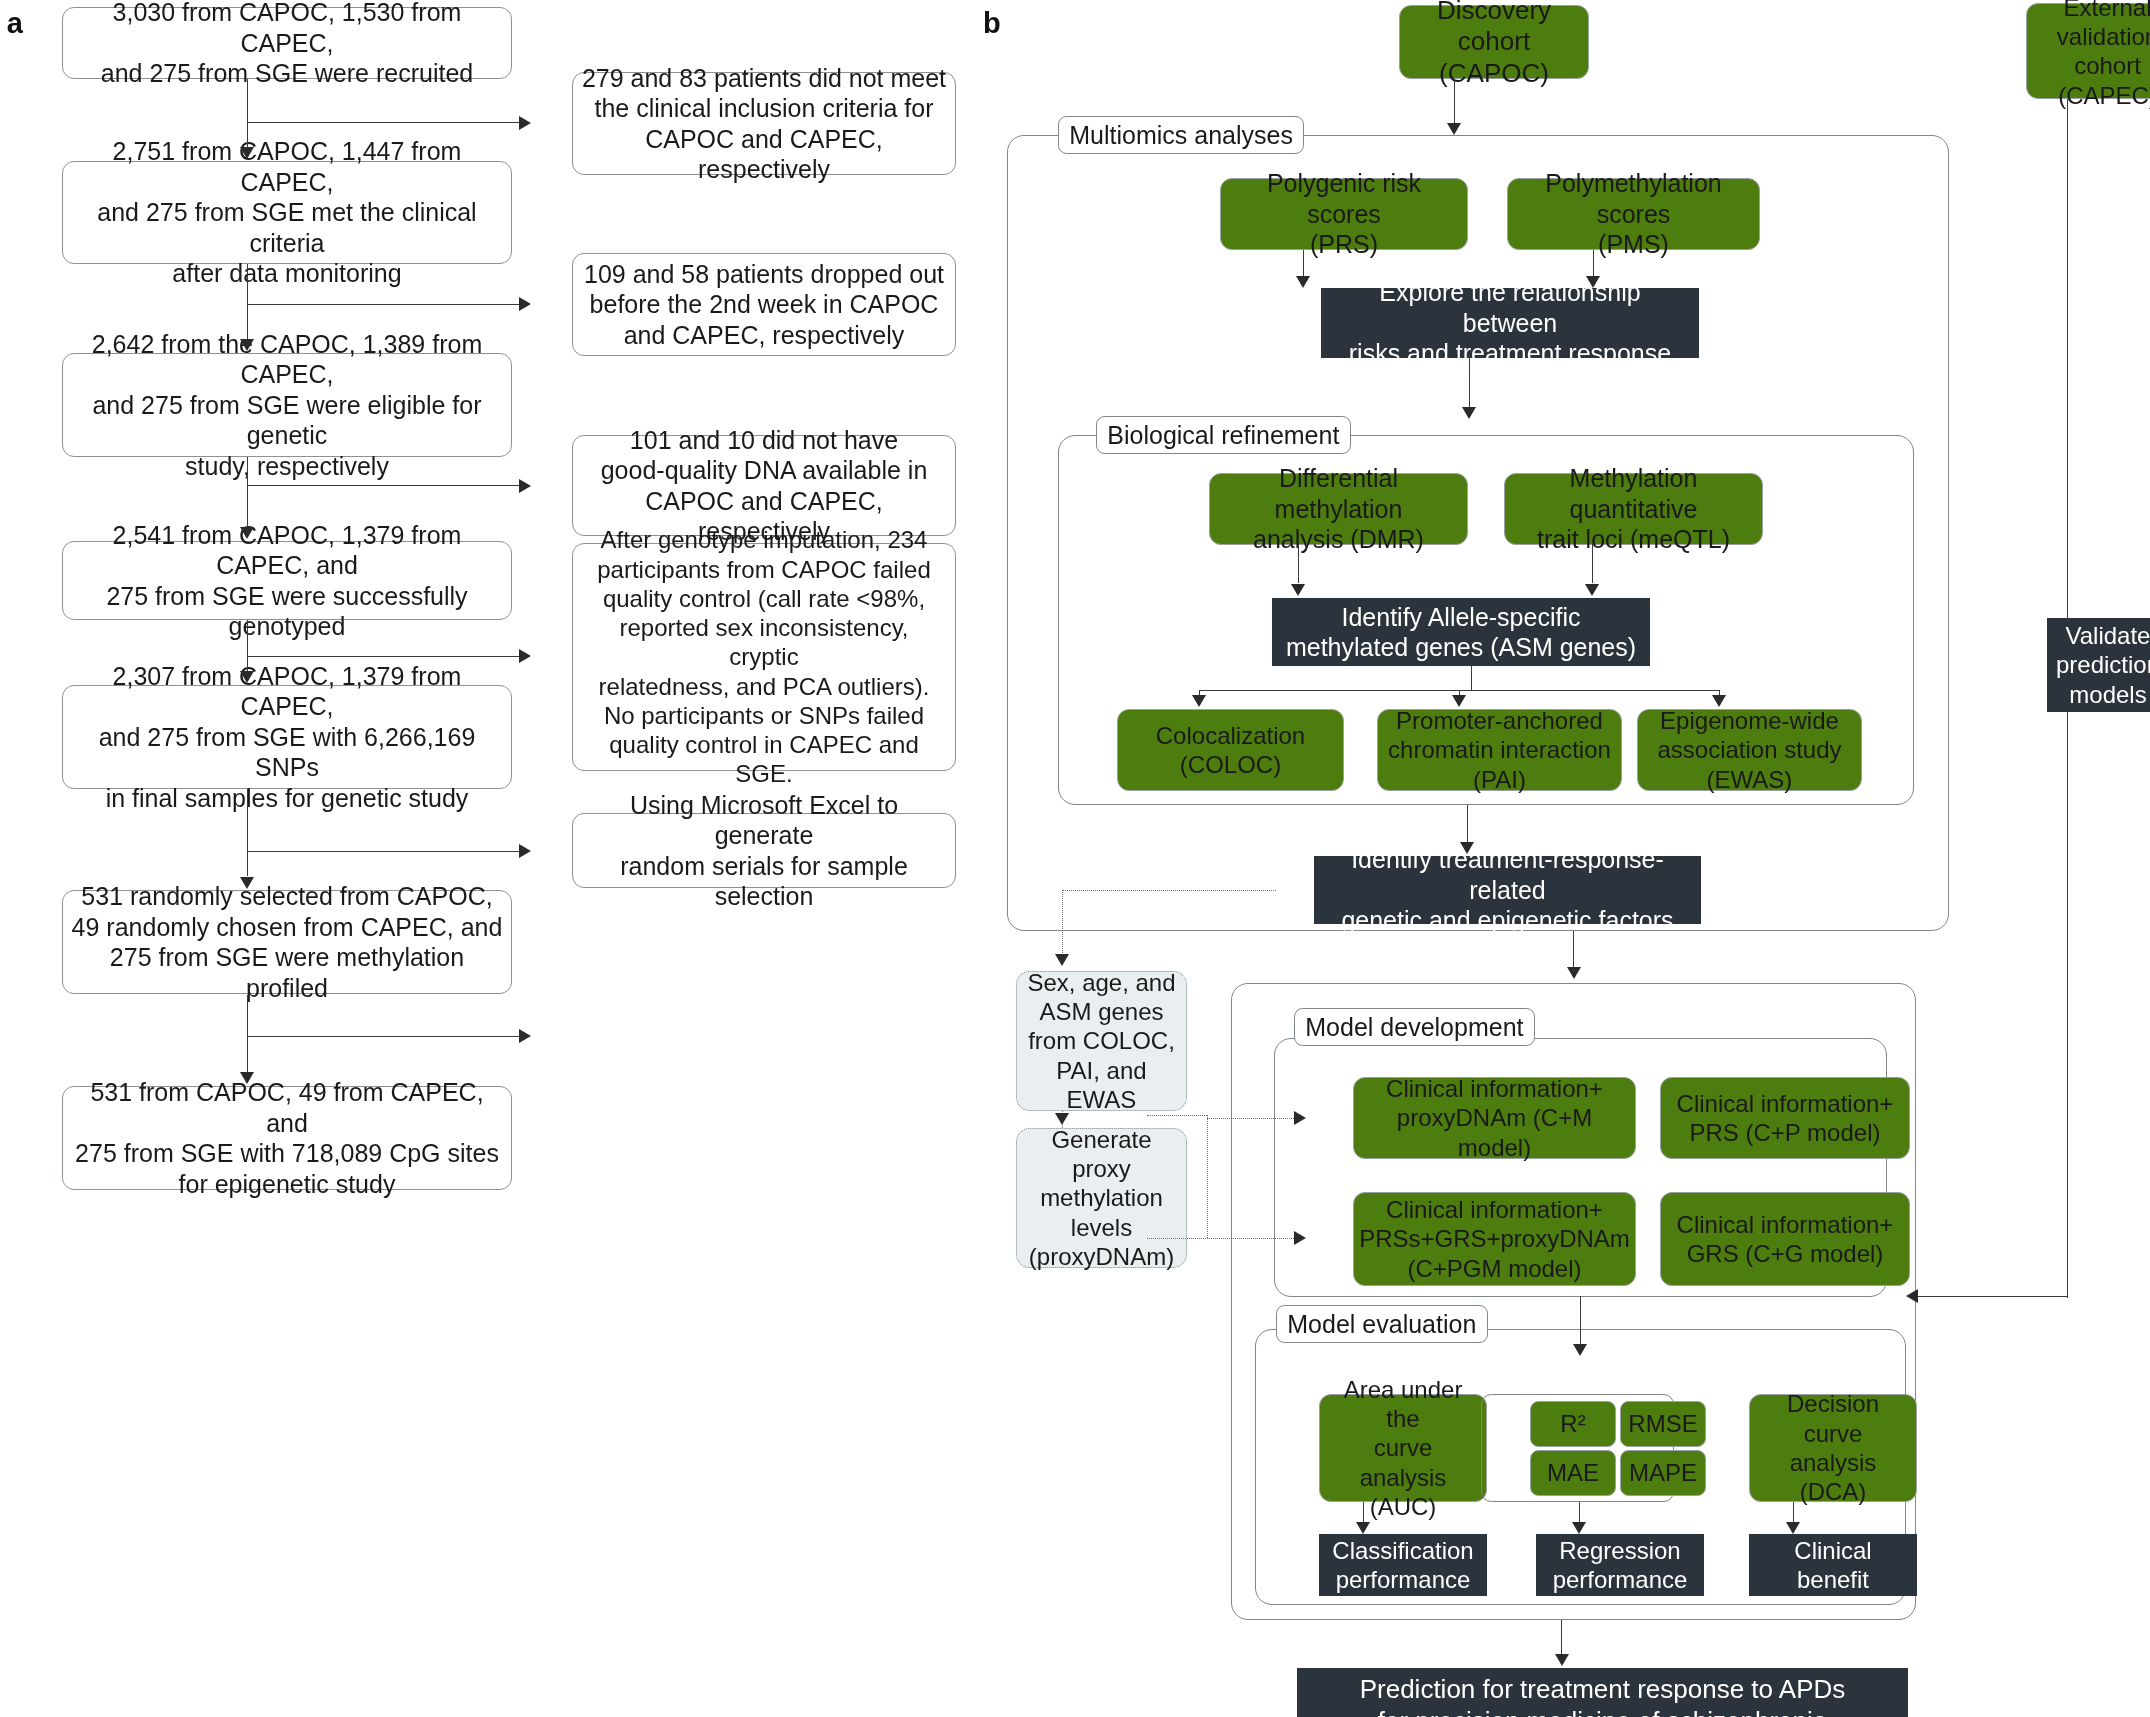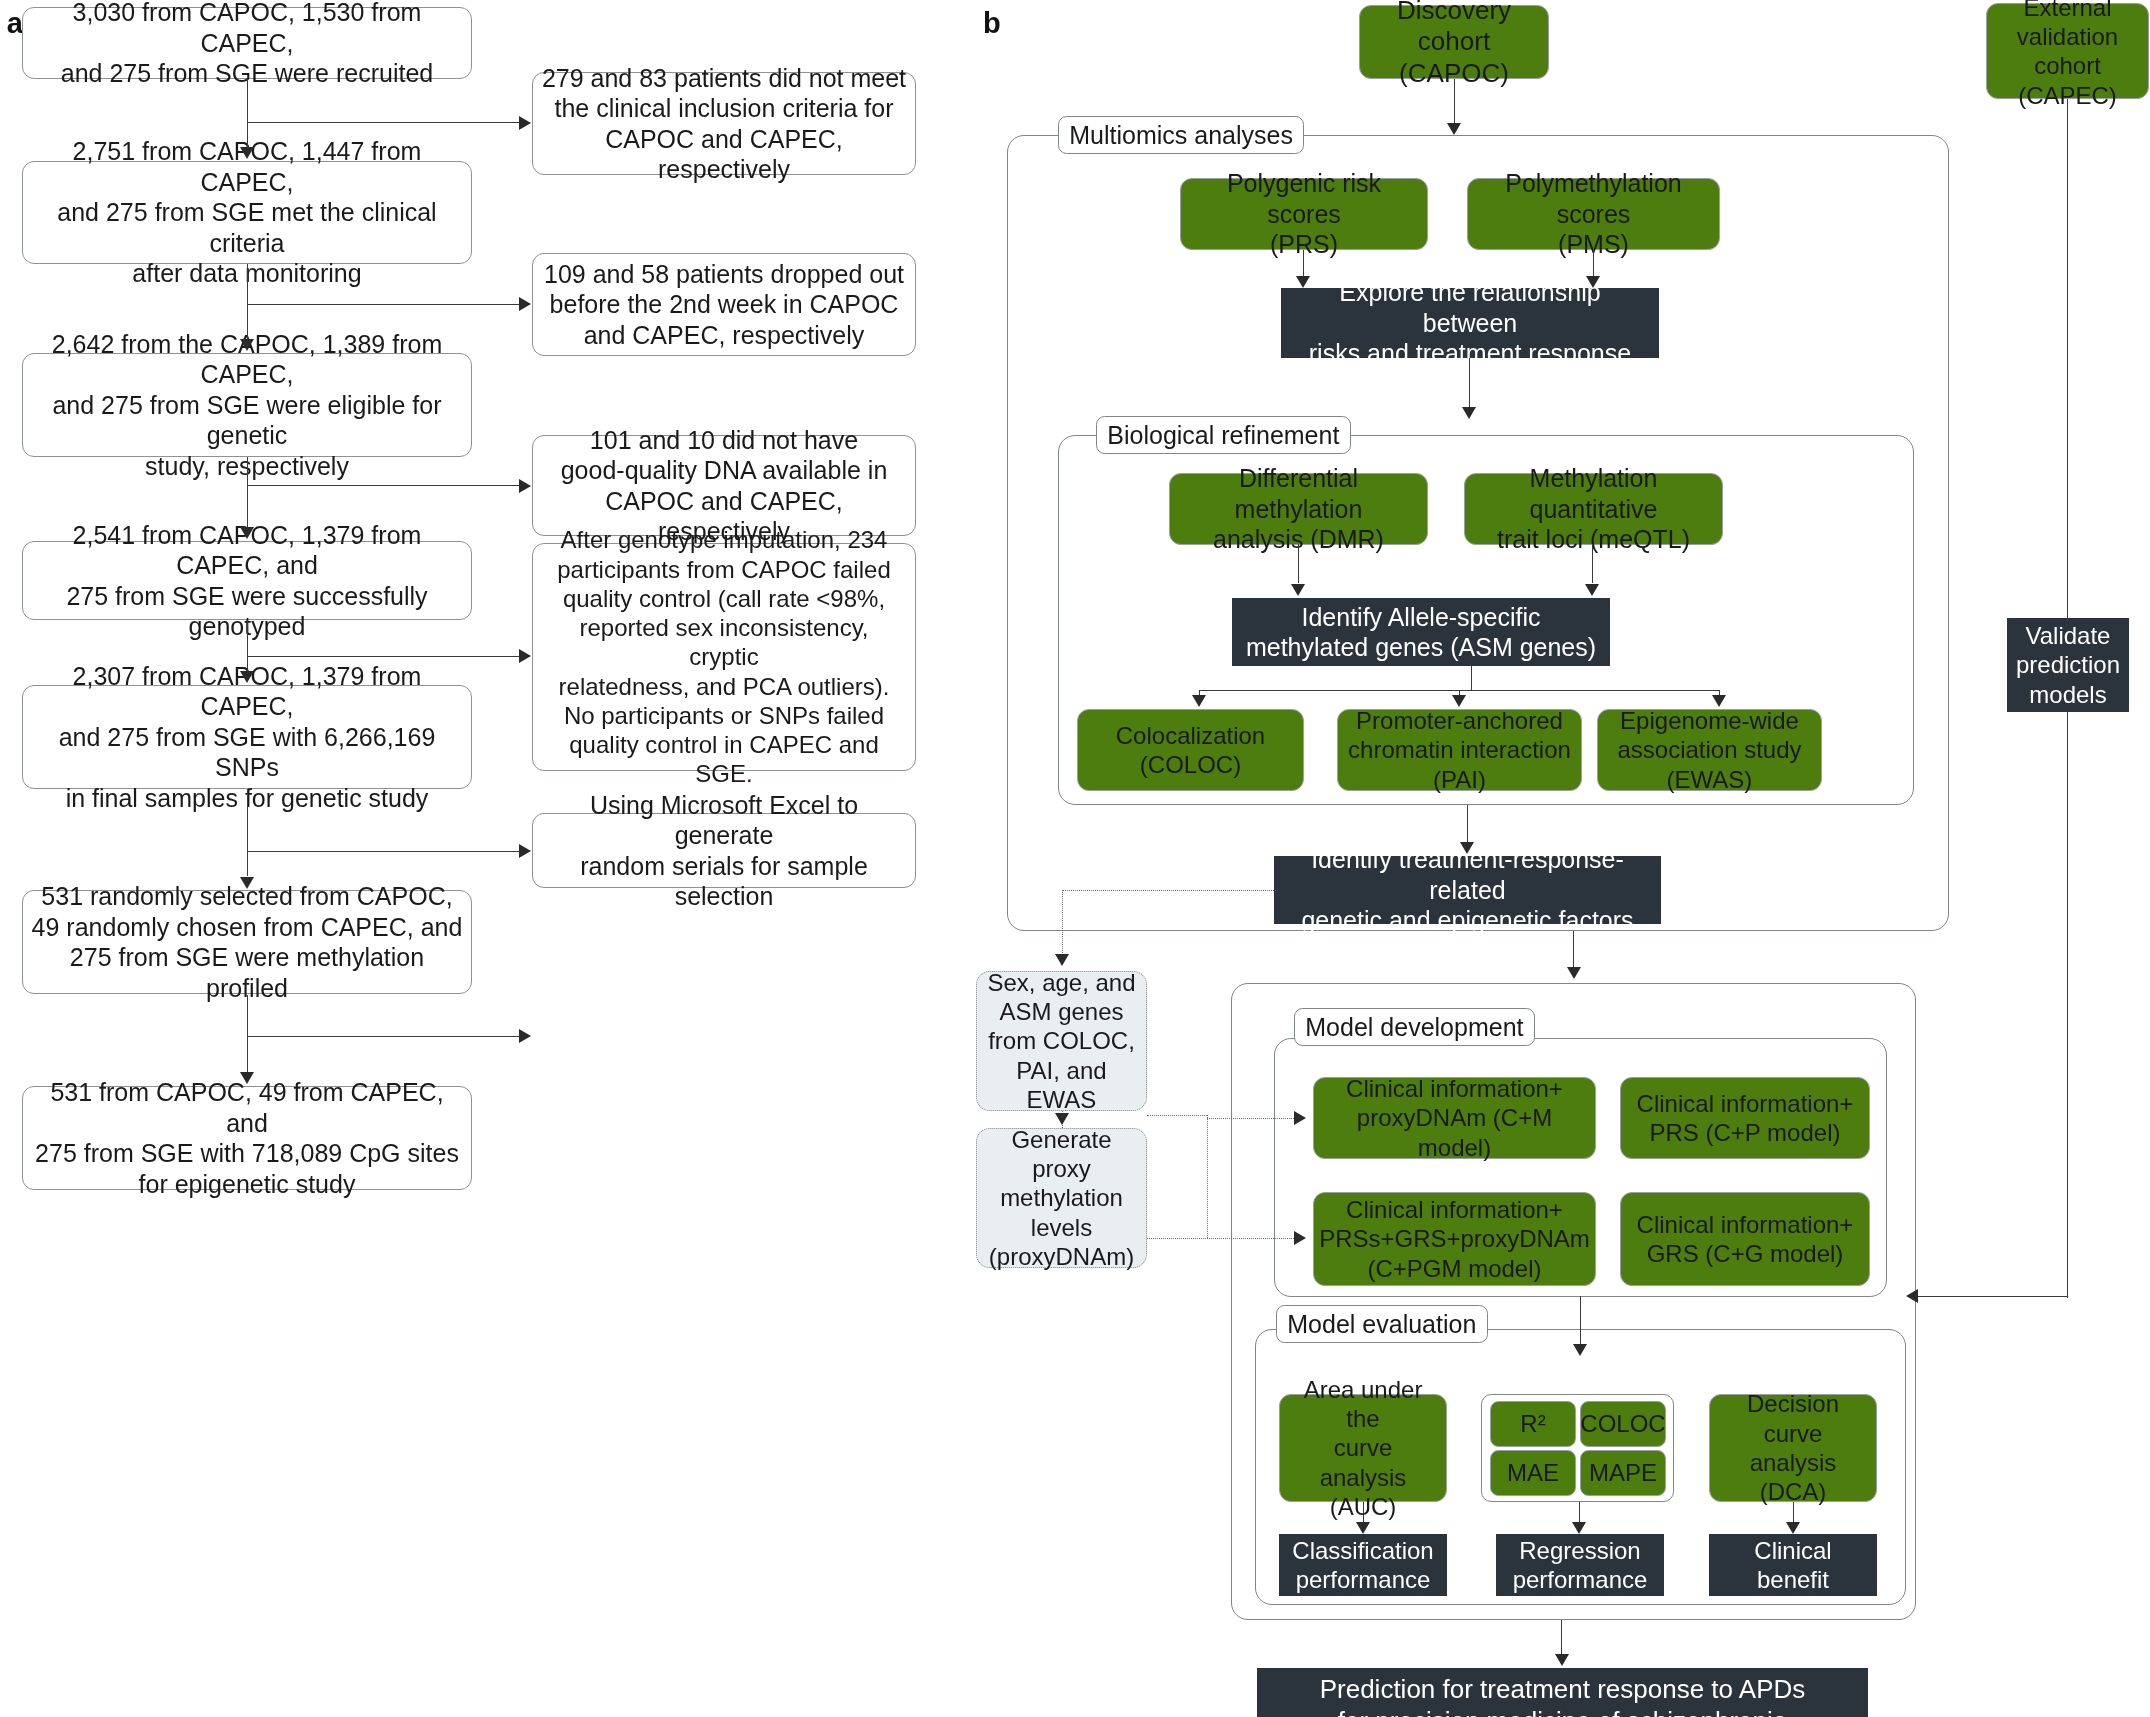--- a/index.html
+++ b/index.html
@@ -5,21 +5,21 @@
   html,body{margin:0;padding:0;background:#ffffff;}
   body{font-family:"Liberation Sans","DejaVu Sans",sans-serif;color:#1a1a1a;}
   #root{position:relative;width:2150px;height:1717px;overflow:hidden;background:#fff;}
 
   .panel-letter{position:absolute;font-size:29px;font-weight:700;color:#111;}
 
   
   .box{position:absolute;box-sizing:border-box;display:flex;align-items:center;
        justify-content:center;text-align:center;line-height:1.22;
        border:1.7px solid #8a8f93;border-radius:12px;background:#ffffff;
-       padding:5.1px 8.6px;}
+       padding:5.1px 8.6px;margin-left:40px;}
   .box.white{background:#ffffff;border-color:#8d9296;}
   .box.light{background:#4d7c0f;border-color:#9aa0a3;}
   .box.dark{background:#2b333c;border-color:#2b333c;color:#ffffff;border-radius:0;
             border-width:0.9px;}
   .box.dashed{background:#e9eff0;border:1.7px dotted #7f8589;border-radius:13.7px;}
 
   
   .group{position:absolute;box-sizing:border-box;border:1.7px solid #7f8589;
          border-radius:17px;background:transparent;}
   .group-label{position:absolute;box-sizing:border-box;background:#ffffff;
@@ -192,21 +192,21 @@
   <div class="group-label fs29" style="left:1276px;top:1305px;height:38px;">Model evaluation</div>
 
   <div class="box light fs28" style="left:1279px;top:1394px;width:168px;height:108px;white-space:pre-line;">Area under the
 curve analysis
 (AUC)</div>
 
   <div class="group" style="left:1481px;top:1394px;width:193px;height:108px;border-radius:10.3px;"></div>
   <div class="box light fs28" style="left:1490px;top:1401px;width:86px;height:46px;border-radius:8.6px;">
       <span>R²</span>
     </div>
-  <div class="box light fs28" style="left:1580px;top:1401px;width:86px;height:46px;border-radius:8.6px;">COLOC</div>
+  <div class="box light fs28" style="left:1580px;top:1401px;width:86px;height:46px;border-radius:8.6px;">RMSE</div>
   <div class="box light fs28" style="left:1490px;top:1450px;width:86px;height:46px;border-radius:8.6px;">MAE</div>
   <div class="box light fs28" style="left:1580px;top:1450px;width:86px;height:46px;border-radius:8.6px;">MAPE</div>
 
   <div class="box light fs28" style="left:1709px;top:1394px;width:168px;height:108px;white-space:pre-line;">Decision curve
 analysis (DCA)</div>
 
   <div class="box dark fs28" style="left:1279px;top:1534px;width:168px;height:62px;white-space:pre-line;">Classification
 performance</div>
   <div class="box dark fs28" style="left:1496px;top:1534px;width:168px;height:62px;white-space:pre-line;">Regression
 performance</div>

